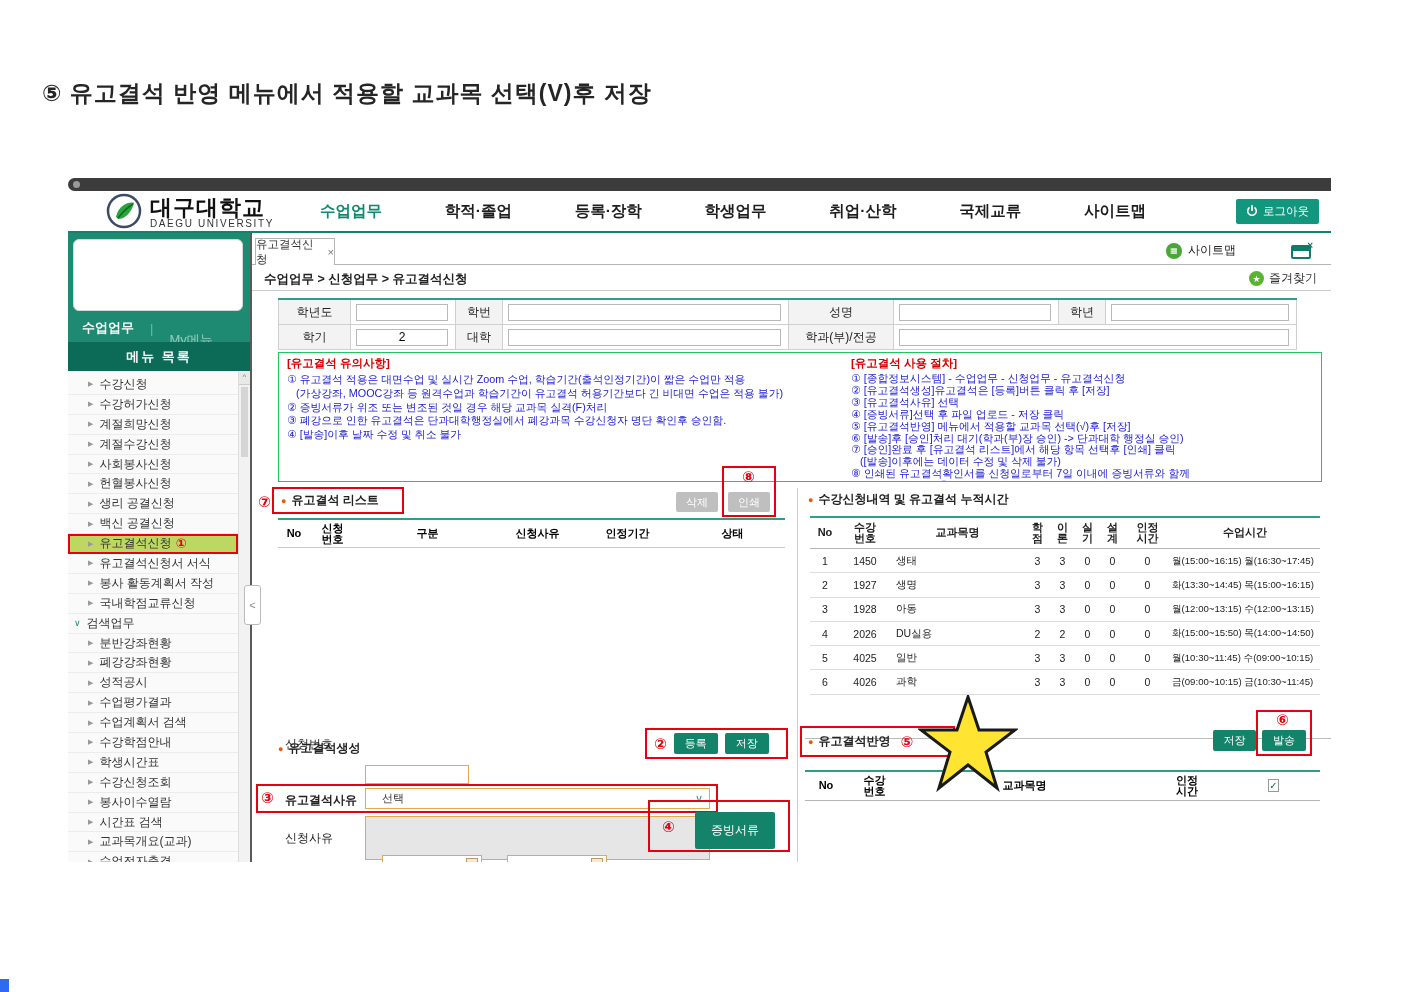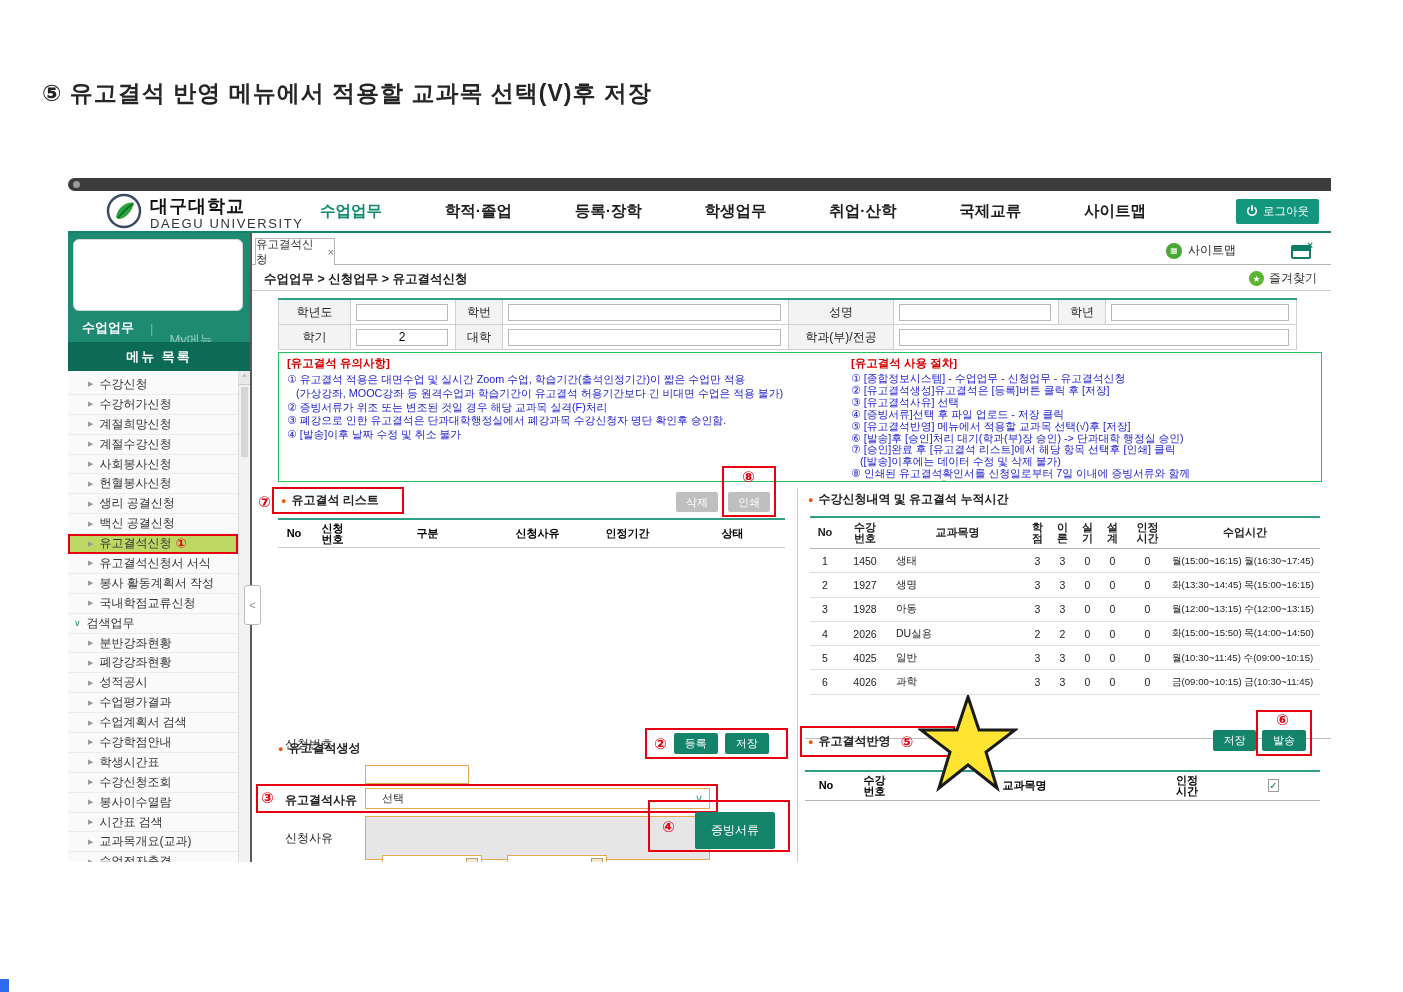--- a/index.html
+++ b/index.html
@@ -6,22 +6,22 @@
   body{font-family:"Liberation Sans","DejaVu Sans",sans-serif;}
   .canvas{position:relative;width:1403px;height:992px;background:#fff;overflow:hidden;}
   .caption{position:absolute;left:42px;top:78px;font-size:23px;font-weight:bold;color:#252525;letter-spacing:1px;}
   .shot{position:absolute;left:68px;top:178px;width:1263px;height:684px;background:#fff;overflow:hidden;}
   
   .topbar{position:absolute;left:0;top:0;width:100%;height:13px;background:#3c3c3c;border-radius:7px 0 0 7px;}
   .topbar .dot{position:absolute;left:5px;top:3px;width:7px;height:7px;border-radius:50%;background:#9a9a9a;}
   
   .appheader{position:absolute;left:0;top:13px;width:100%;height:42px;background:#fff;border-bottom:2px solid #15836b;box-sizing:border-box;}
   .logo{position:absolute;left:38px;top:2px;display:flex;align-items:center;gap:8px;}
-  .logo-text .kr{font-size:18px;font-weight:bold;color:#101010;letter-spacing:1px;line-height:20px;}
-  .logo-text .en{font-size:13px;color:#333;letter-spacing:1.6px;}
+  .logo-text .kr{font-size:22px;font-weight:bold;color:#101010;letter-spacing:1px;line-height:20px;}
+  .logo-text .en{font-size:10px;color:#333;letter-spacing:1.6px;}
   .nav{position:absolute;left:252px;right:185px;top:0;height:40px;display:flex;justify-content:space-between;align-items:center;font-size:15.5px;font-weight:bold;color:#1d1d1d;}
   .nav div{cursor:default;}
   .nav .active{color:#0e8a6e;}
   .logout-btn{position:absolute;right:12px;top:8px;height:25px;padding:0 10px;background:#12967d;color:#fff;font-size:11.5px;display:flex;align-items:center;gap:5px;border-radius:2px;}
   
   .sidebar{position:absolute;left:0;top:55px;width:182px;bottom:0;background:#1e8a72;}
   .profile{position:absolute;left:5px;top:6px;width:170px;height:72px;background:#fff;border-radius:6px;border:1px solid #d7d7d7;box-sizing:border-box;}
   .side-tabs{position:absolute;left:0;top:82px;width:100%;height:26px;display:flex;align-items:center;color:#fff;font-size:13px;font-weight:bold;}
   .side-tabs .t1{margin-left:14px;}
   .side-tabs .sep{margin:0 16px;color:#6ebbaa;font-weight:normal;}

